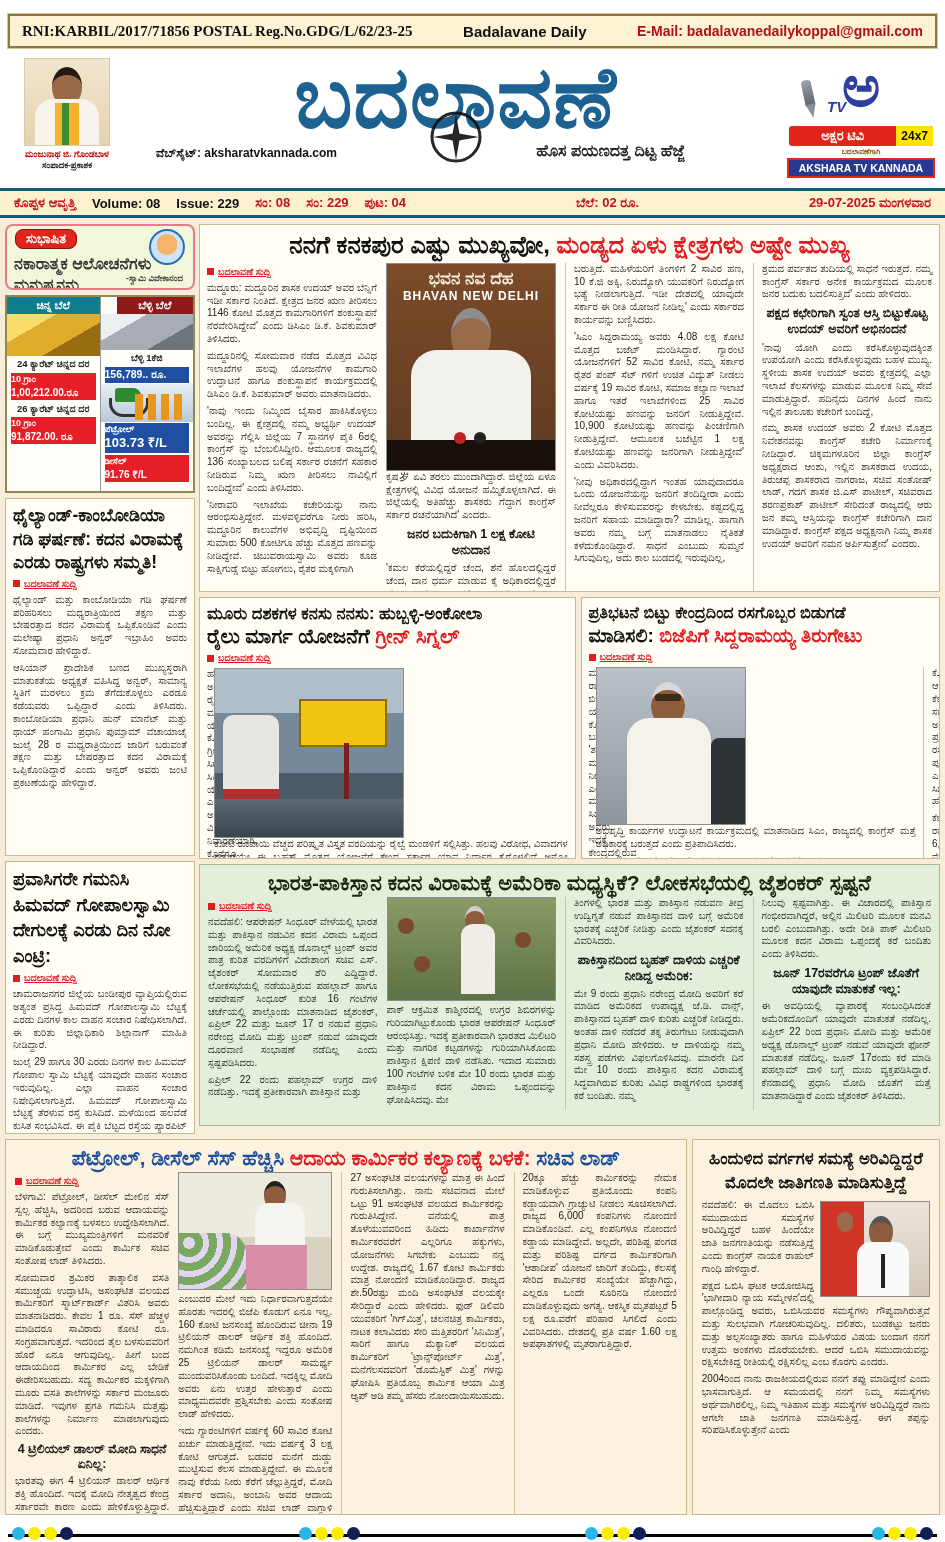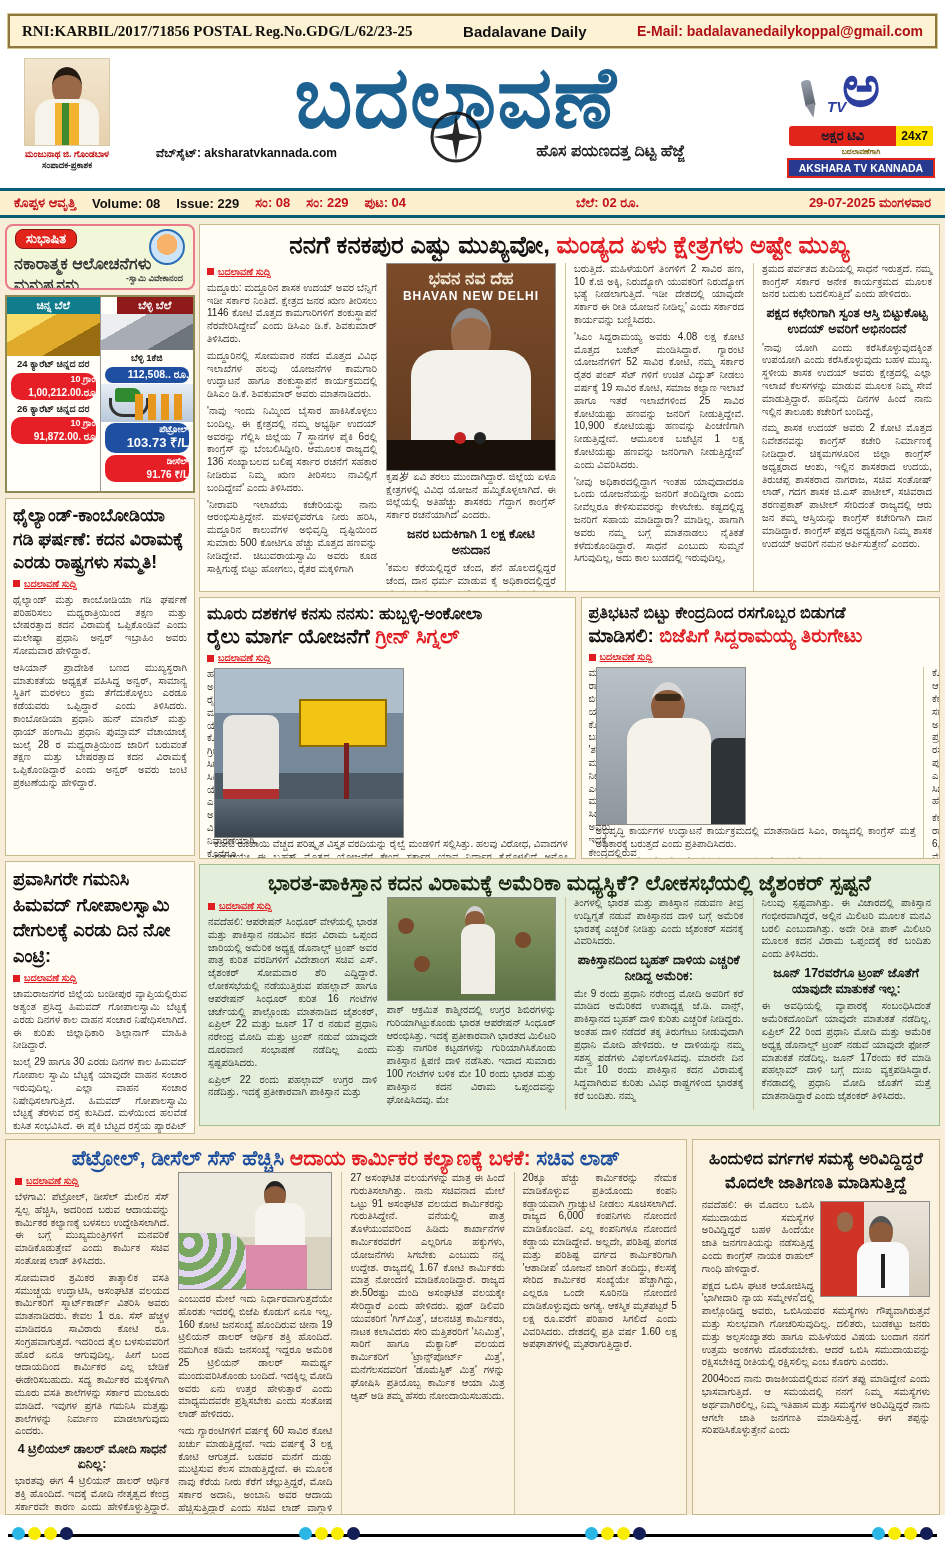--- a/index.html
+++ b/index.html
@@ -29,21 +29,21 @@
   .title-sub { display:flex; justify-content:space-between; align-items:flex-end; padding:0 30px 2px; }
   .website { font-size:12px; font-weight:700; color:#111; }
   .tagline { font-size:16px; font-weight:700; color:#222; margin-right:70px; }
   .logo-block { width:152px; padding-top:2px; text-align:center; position:relative; }
   .logo-top { height:70px; position:relative; }
   .logo-a { font-size:58px; font-weight:700; color:#2c3f9e; line-height:1.1; }
   .logo-mic { position:absolute; left:18px; top:26px; width:10px; height:26px; background:linear-gradient(#9aa2ad,#5c646e); border-radius:4px 4px 0 0; transform:rotate(-12deg); }
   .logo-tip { position:absolute; left:22px; top:50px; width:0; height:0; border-left:5px solid transparent; border-right:5px solid transparent; border-top:14px solid #8a9099; transform:rotate(-12deg); }
   .logo-tv { position:absolute; left:42px; top:44px; font-weight:700; font-size:15px; color:#2c3f9e; font-style:italic; }
   .logo-band-red { background:#e1251b; display:flex; align-items:stretch; border-radius:3px; overflow:hidden; margin:2px 4px 0; }
-  .logo-kn { flex:1; color:#0f172a; font-weight:700; font-size:13px; padding:2px 0; }
+  .logo-kn { flex:1; color:#ffffff; font-weight:700; font-size:13px; padding:2px 0; }
   .logo-247 { background:#ffe400; color:#111; font-weight:700; font-size:12px; padding:2px 5px; display:flex; align-items:center; }
   .logo-sub { font-size:7.5px; font-weight:700; color:#7c6206; margin:1px 0; }
   .logo-band-blue { background:#273a8f; border:2px solid #e1251b; color:#fff; font-weight:700; font-size:10.5px; padding:2px 0; margin:0 2px; }
 
   
   .infobar { height:24px; border-top:3px solid #0c5b74; border-bottom:3px solid #0c5b74; background:#fdf0cf;
              display:flex; align-items:center; gap:16px; padding:0 14px; font-weight:700; font-size:13px; }
   .infobar .rd { color:#c3121a; } .infobar .bk { color:#111; } .infobar .sp { flex:1; }
 
   
@@ -68,21 +68,21 @@
   .price-head { color:#fff; text-align:center; font-weight:700; font-size:11px; padding:2px 0; }
   .price-head.gold { background:#0f7d8c; } .price-head.silver { background:#8f1a1a;margin-left:16px; }
   .img-gold { height:42px; background:linear-gradient(150deg,#f8dd6a 0 30%,#e0ab2a 30% 65%,#9a6c12 65%); }
   .img-silver { height:36px; background:linear-gradient(150deg,#eceef0 0 30%,#a8adb5 30% 70%,#6e747c 70%); }
   .img-fuel { height:38px; background:linear-gradient(#e7eef5,#b9c9d9); position:relative; overflow:hidden; }
   .fuel-bars { position:absolute; right:6px; bottom:2px; width:52px; height:26px;
                background:repeating-linear-gradient(90deg,#e8971d 0 8px,transparent 8px 13px); }
   .fuel-nozzle { position:absolute; left:14px; top:4px; width:26px; height:14px; background:#2f8a2f; border-radius:3px 8px 2px 2px; }
   .fuel-hose { position:absolute; left:8px; top:14px; width:34px; height:16px; border:3px solid #333; border-top:none; border-radius:0 0 14px 14px; }
   .price-label { font-size:9.5px; font-weight:700; text-align:center; padding:2px 2px; color:#222; line-height:1.25; }
-  .pr-box { text-align:right; font-weight:700; border-radius:10px; margin:1px 4px; padding:1px 0; line-height:1.3; }
+  .pr-box { text-align:left; font-weight:700; border-radius:0; margin:1px 4px; padding:1px 0; line-height:1.3; }
   .pr-red { background:#e61e25; color:#fff; font-size:10px; }
   .pr-blue { background:#1e4fa1; color:#fff; font-size:10.5px; }
   .pr-red .unit, .pr-blue .unit { font-size:9px; display:block; }
   .pr-big { font-size:13px; }
 
   
   .headline { font-weight:700; color:#111; }
   .red { color:#e11b22; } .blue { color:#1d4e9e; }
   .byline { display:flex; align-items:center; gap:4px; margin:3px 0 4px; }
   .byline-sq { width:7px; height:7px; background:#e11b22; flex:none; }
@@ -261,21 +261,21 @@
             <div class="price-label">26 ಕ್ಯಾರೆಟ್ ಚಿನ್ನದ ದರ</div>
             <div class="pr-box pr-red">
               <span class="unit">10 ಗ್ರಾಂ</span>
               <span>91,872.00. ರೂ</span>
             </div>
           </div>
           <div class="price-col">
             <div class="price-head silver">ಬೆಳ್ಳಿ ಬೆಲೆ</div>
             <div class="img-silver"></div>
             <div class="price-label">ಬೆಳ್ಳಿ 1ಕೆಜಿ</div>
-            <div class="pr-box pr-blue">112,508.. ರೂ.</div>
+            <div class="pr-box pr-blue">156,789.. ರೂ.</div>
             <div class="img-fuel">
               <span class="fuel-hose"></span>
               <span class="fuel-nozzle"></span>
               <span class="fuel-bars"></span>
             </div>
             <div class="pr-box pr-blue">
               <span class="unit">ಪೆಟ್ರೋಲ್</span>
               <span class="pr-big">103.73 ₹/L</span>
             </div>
             <div class="pr-box pr-red">

